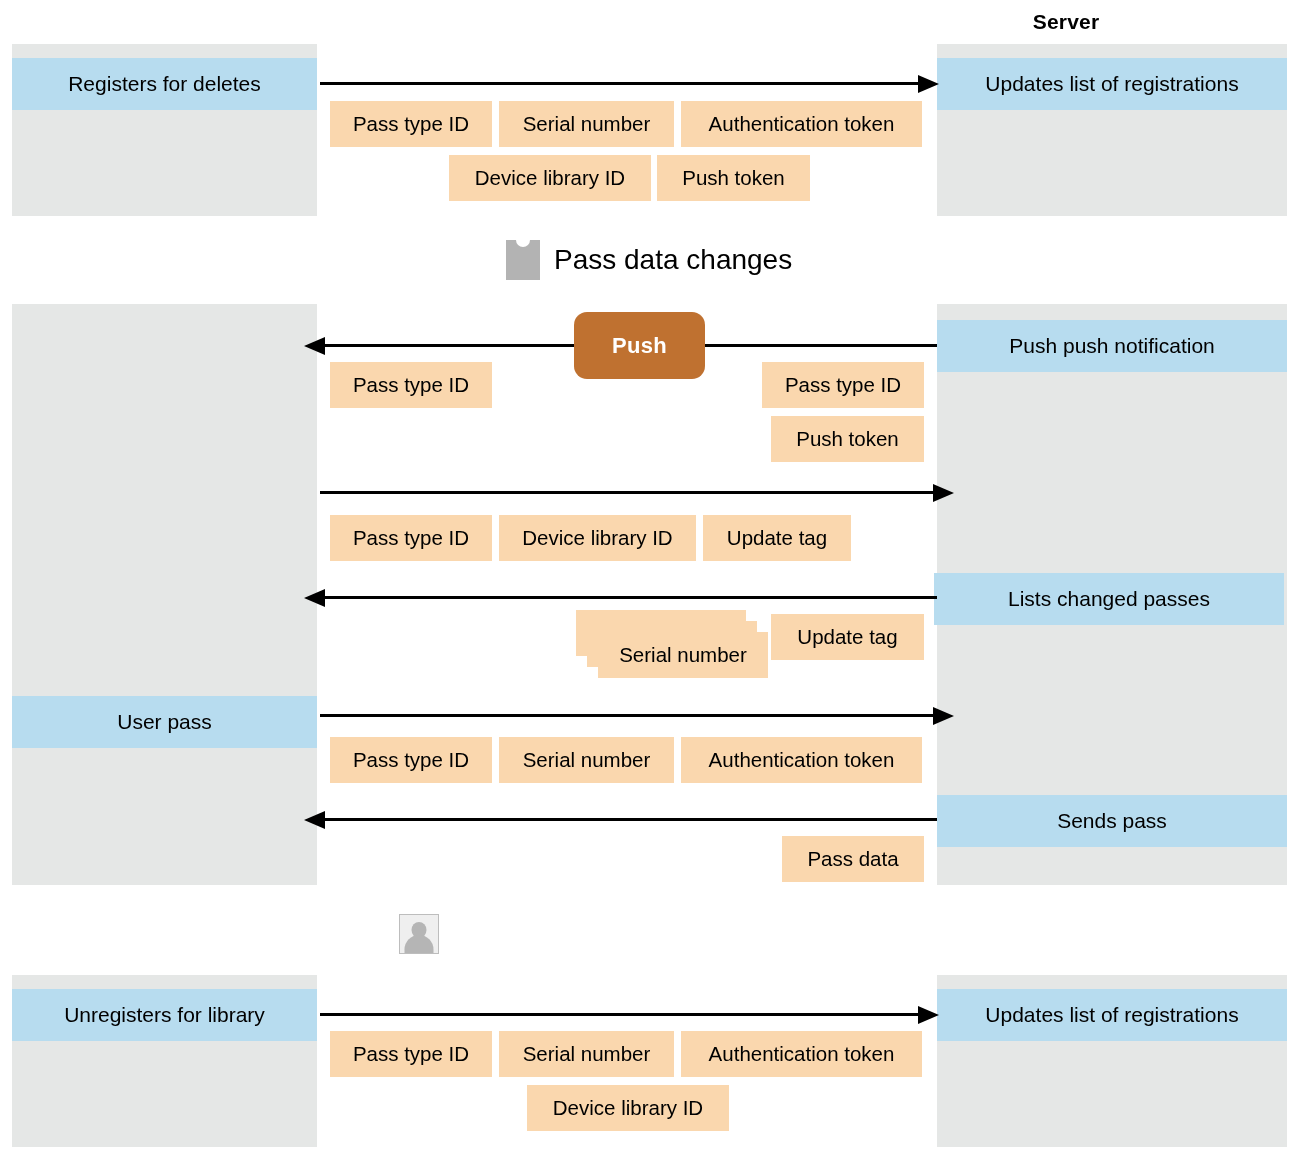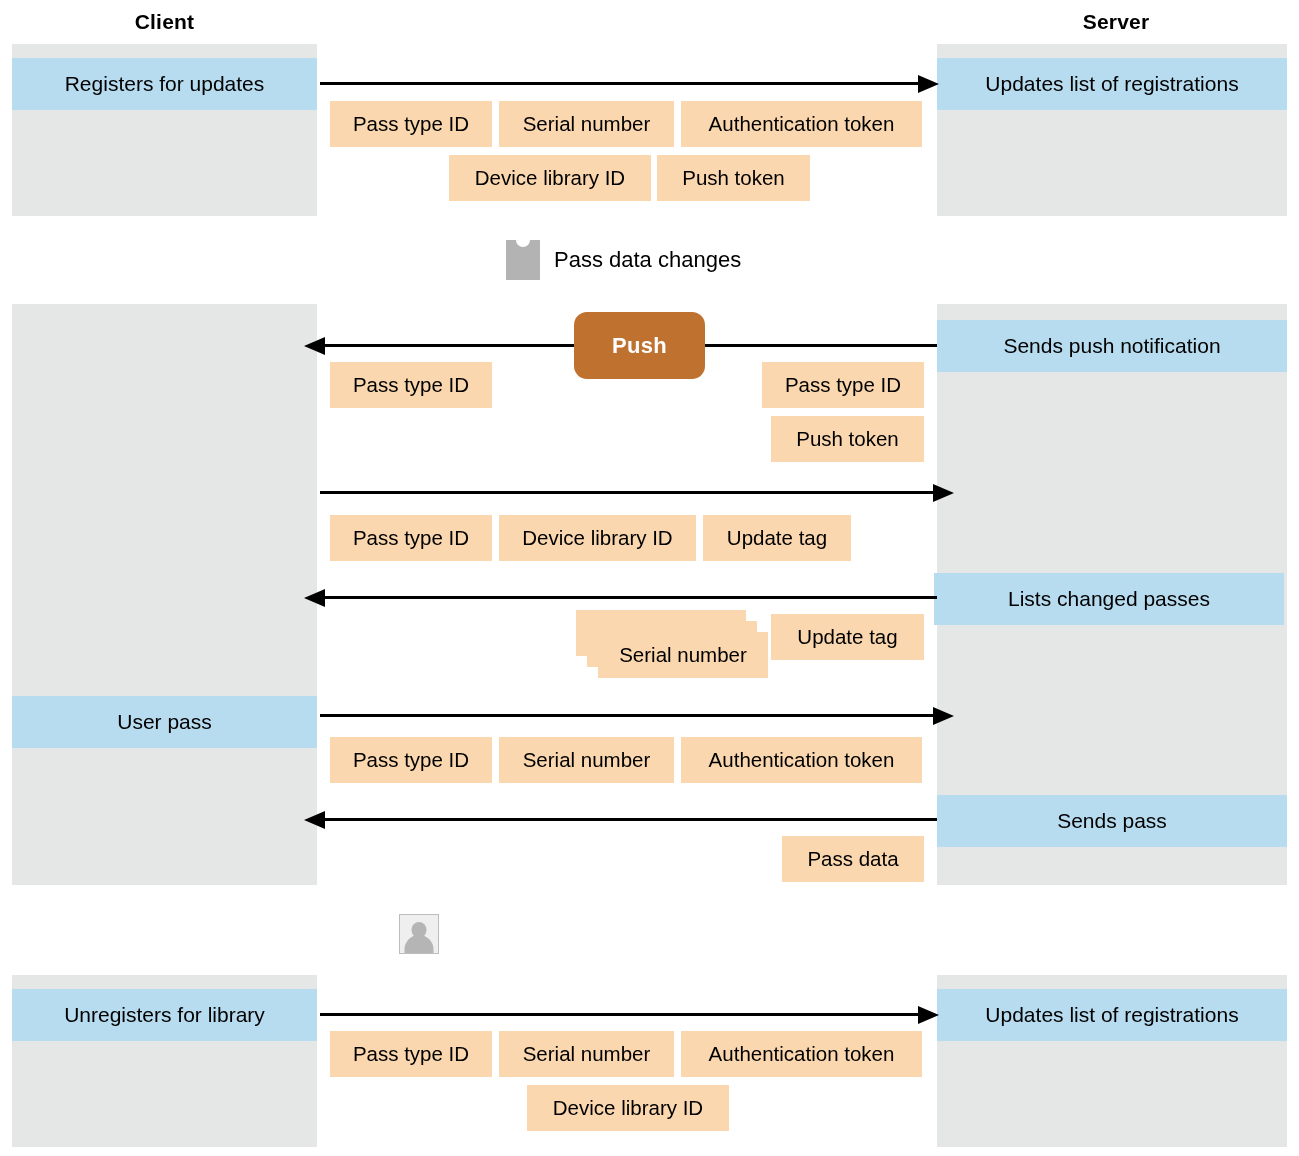--- a/index.html
+++ b/index.html
@@ -101,21 +101,21 @@
   }
 
   
   .event-row {
     position: absolute;
     display: flex;
     align-items: center;
     gap: 14px;
   }
   .event-caption {
-    font-size: 22px;
+    font-size: 28px;
     color: #000;
     white-space: nowrap;
     text-align: right;
   }
 
   
   .pass-icon {
     position: relative;
     width: 34px;
     height: 40px;
@@ -164,25 +164,24 @@
     left: 50%;
     transform: translateX(-50%);
     bottom: 0px;
   }
 </style>
 </head>
 <body>
 
 <div id="stage">
 
-  <div class="col-header" style="left:12px; top:10px; width:305px;">Client</div>
-  <div class="col-header" style="left:941px; top:10px; width:350px;">Server</div>
+  <div class="col-header" style="left:891px; top:10px; width:350px;">Server</div>
 
   <div class="lane" style="left:12px; top:44px; width:305px; height:172px;"></div>
-  <div class="band" style="left:12px; top:58px; width:305px; height:52px;">Registers for updates</div>
+  <div class="band" style="left:12px; top:58px; width:305px; height:52px;">Registers for deletes</div>
 
   <div class="lane" style="left:937px; top:44px; width:350px; height:172px;"></div>
   <div class="band" style="left:937px; top:58px; width:350px; height:52px;">Updates list of registrations</div>
 
   <div class="arrow-line" style="left:320px; top:82px; width:601px;"></div>
   <div class="arrow-head right" style="left:918px; top:74.5px;"></div>
 
   <div class="card" style="left:330px; top:101px; width:162px; height:46px;">Pass type ID</div>
   <div class="card" style="left:499px; top:101px; width:175px; height:46px;">Serial number</div>
   <div class="card" style="left:681px; top:101px; width:241px; height:46px;">Authentication token</div>
@@ -193,21 +192,21 @@
   <div class="event-row" style="left:506px; top:240px;">
     <div class="pass-icon"></div>
     <div class="event-caption">Pass data changes</div>
   </div>
 
   <div class="lane" style="left:12px; top:304px; width:305px; height:581px;"></div>
   <div class="lane" style="left:937px; top:304px; width:350px; height:581px;"></div>
 
   <div class="band" style="left:12px; top:696px; width:305px; height:52px;">User pass</div>
 
-  <div class="band" style="left:937px; top:320px; width:350px; height:52px;">Sends push notification</div>
+  <div class="band" style="left:937px; top:320px; width:350px; height:52px;">Push push notification</div>
   <div class="band" style="left:934px; top:573px; width:350px; height:52px;">Lists changed passes</div>
   <div class="band" style="left:937px; top:795px; width:350px; height:52px;">Sends pass</div>
 
   <div class="arrow-line" style="left:325px; top:344px; width:280px;"></div>
   <div class="arrow-head left" style="left:304px; top:336.5px;"></div>
 
   <div class="arrow-line" style="left:676px; top:344px; width:261px;"></div>
   <div class="arrow-head left" style="left:676px; top:336.5px;"></div>
 
   <div class="apns" style="left:574px; top:312px; width:131px; height:67px;">Push</div>

